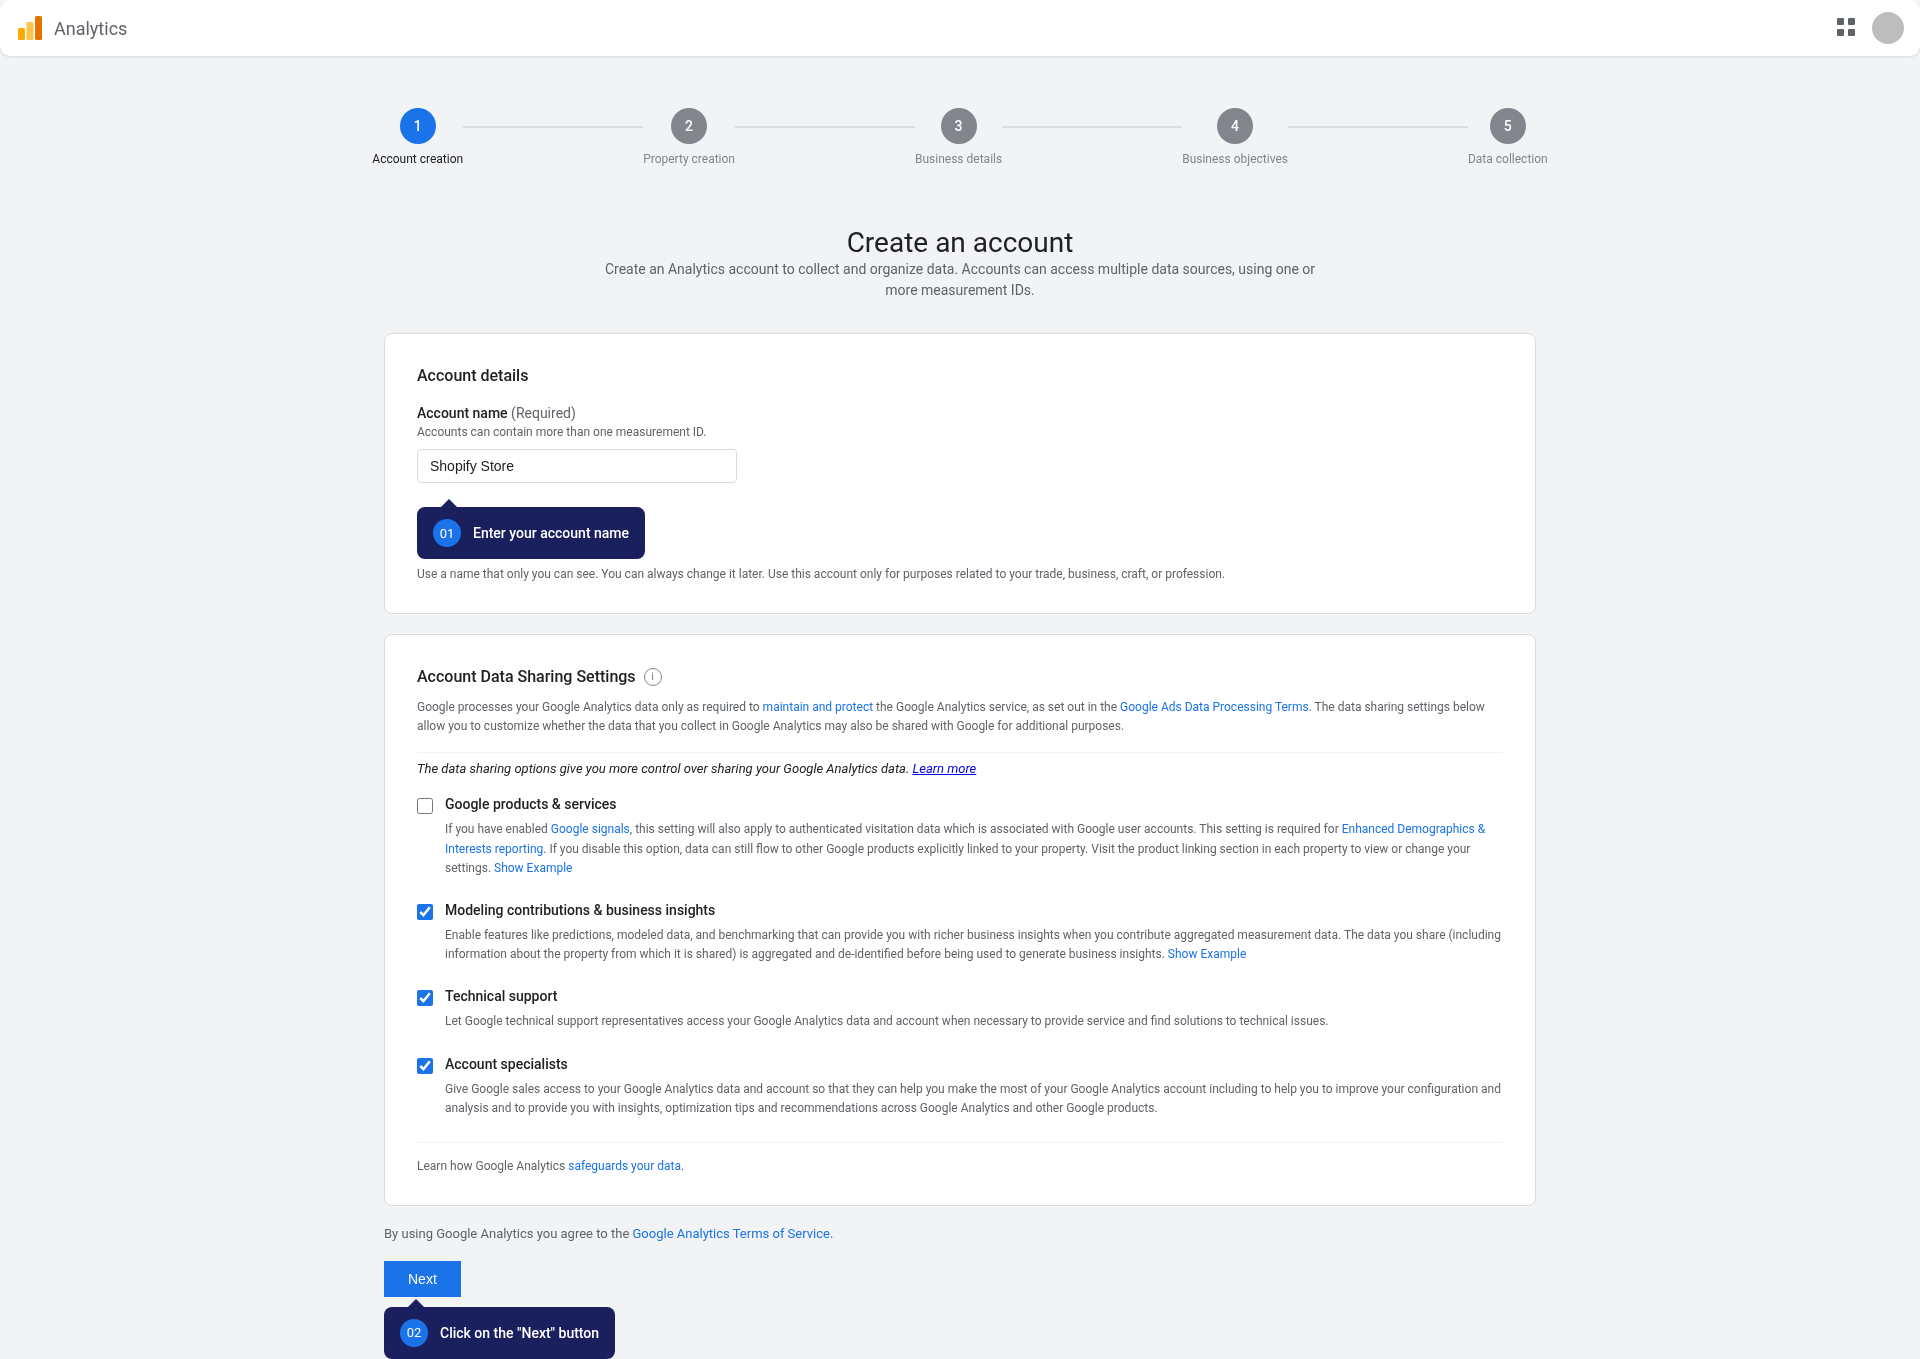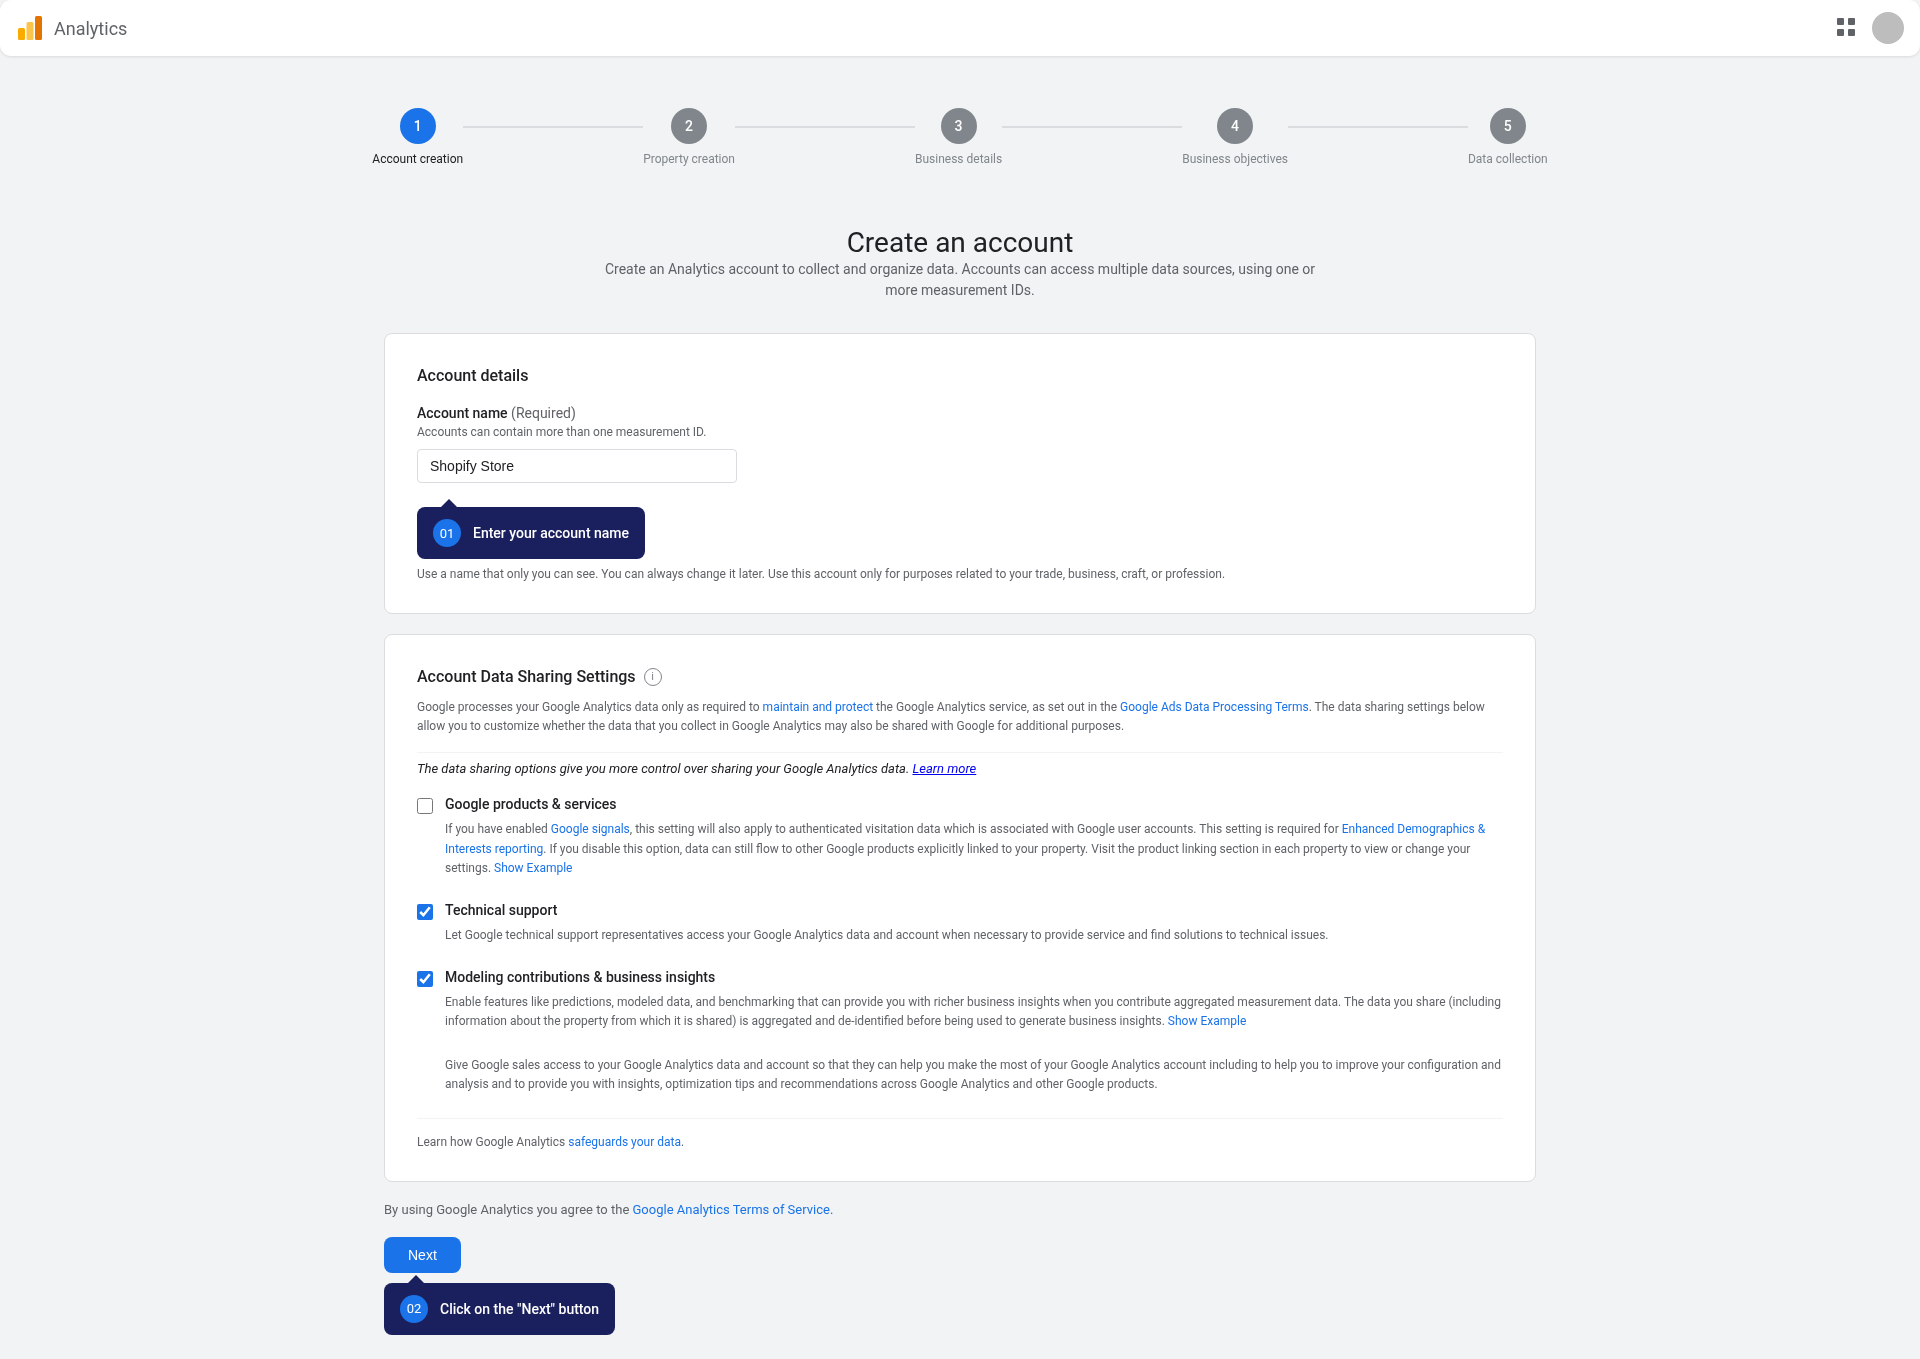--- a/index.html
+++ b/index.html
@@ -302,21 +302,21 @@
     .terms-text a {
       color: #1a73e8;
       text-decoration: none;
     }
 
     
     .next-btn {
       background: #1a73e8;
       color: #fff;
       border: none;
-      border-radius: 8px;
+      border-radius: 0;
       padding: 10px 24px;
       font-size: 14px;
       font-weight: 500;
       cursor: pointer;
       display: inline-block;
     }
 
     
     .tooltip2-wrapper {
       margin-top: 10px;
@@ -454,39 +454,43 @@
         <input type="checkbox" class="checkbox-input" id="google_products" style="">
         <label for="google_products" class="checkbox-label">Google products &amp; services</label>
       </div>
       <div class="checkbox-desc">
         If you have enabled <a href="#">Google signals</a>, this setting will also apply to authenticated visitation data which is associated with Google user accounts. This setting is required for <a href="#">Enhanced Demographics &amp; Interests reporting</a>. If you disable this option, data can still flow to other Google products explicitly linked to your property. Visit the product linking section in each property to view or change your settings. <a href="#">Show Example</a>
       </div>
     </div>
 
     <div class="checkbox-item">
       <div class="checkbox-row">
+        <input type="checkbox" class="checkbox-input" id="modeling_contributions" checked="" style="">
+        <label for="modeling_contributions" class="checkbox-label">Modeling contributions &amp; business insights</label>
+      </div>
+      <div class="checkbox-desc">
+        Enable features like predictions, modeled data, and benchmarking that can provide you with richer business insights when you contribute aggregated measurement data. The data you share (including information about the property from which it is shared) is aggregated and de-identified before being used to generate business insights. <a href="#">Show Example</a>
+      </div>
+    </div>
+
+    <div class="checkbox-item">
+      <div class="checkbox-row">
         <input type="checkbox" class="checkbox-input" id="technical_support" checked="" style="">
         <label for="technical_support" class="checkbox-label">Technical support</label>
       </div>
       <div class="checkbox-desc">
         Let Google technical support representatives access your Google Analytics data and account when necessary to provide service and find solutions to technical issues.
       </div>
     </div>
 
     <div class="checkbox-item">
       <div class="checkbox-row">
-        <input type="checkbox" class="checkbox-input" id="modeling_contributions" checked="" style="">
-        <label for="modeling_contributions" class="checkbox-label">Modeling contributions &amp; business insights</label>
-      </div>
-      <div class="checkbox-desc">
-        Enable features like predictions, modeled data, and benchmarking that can provide you with richer business insights when you contribute aggregated measurement data. The data you share (including information about the property from which it is shared) is aggregated and de-identified before being used to generate business insights. <a href="#">Show Example</a>
-      </div>
-    </div>
-
-    <div class="checkbox-item">
+        <input type="checkbox" class="checkbox-input" id="account_specialists" checked="" style="">
+        <label for="account_specialists" class="checkbox-label">Account specialists</label>
+      </div>
       <div class="checkbox-desc">
         Give Google sales access to your Google Analytics data and account so that they can help you make the most of your Google Analytics account including to help you to improve your configuration and analysis and to provide you with insights, optimization tips and recommendations across Google Analytics and other Google products.
       </div>
     </div>
 
     <div class="safeguards-text">
       Learn how Google Analytics <a href="#">safeguards your data</a>.
     </div>
   </div>
 

